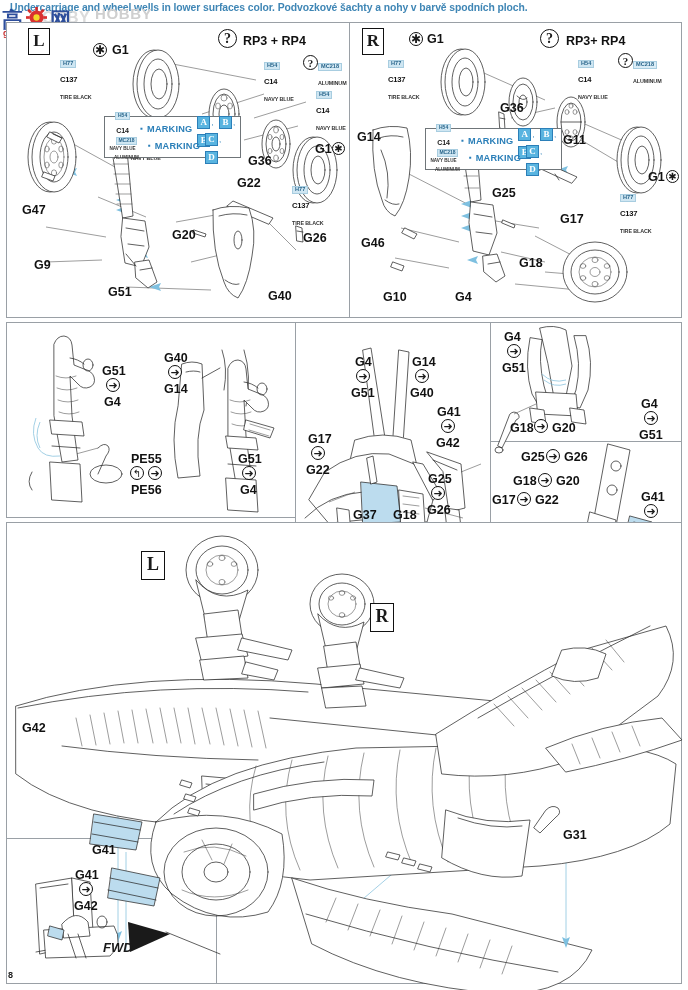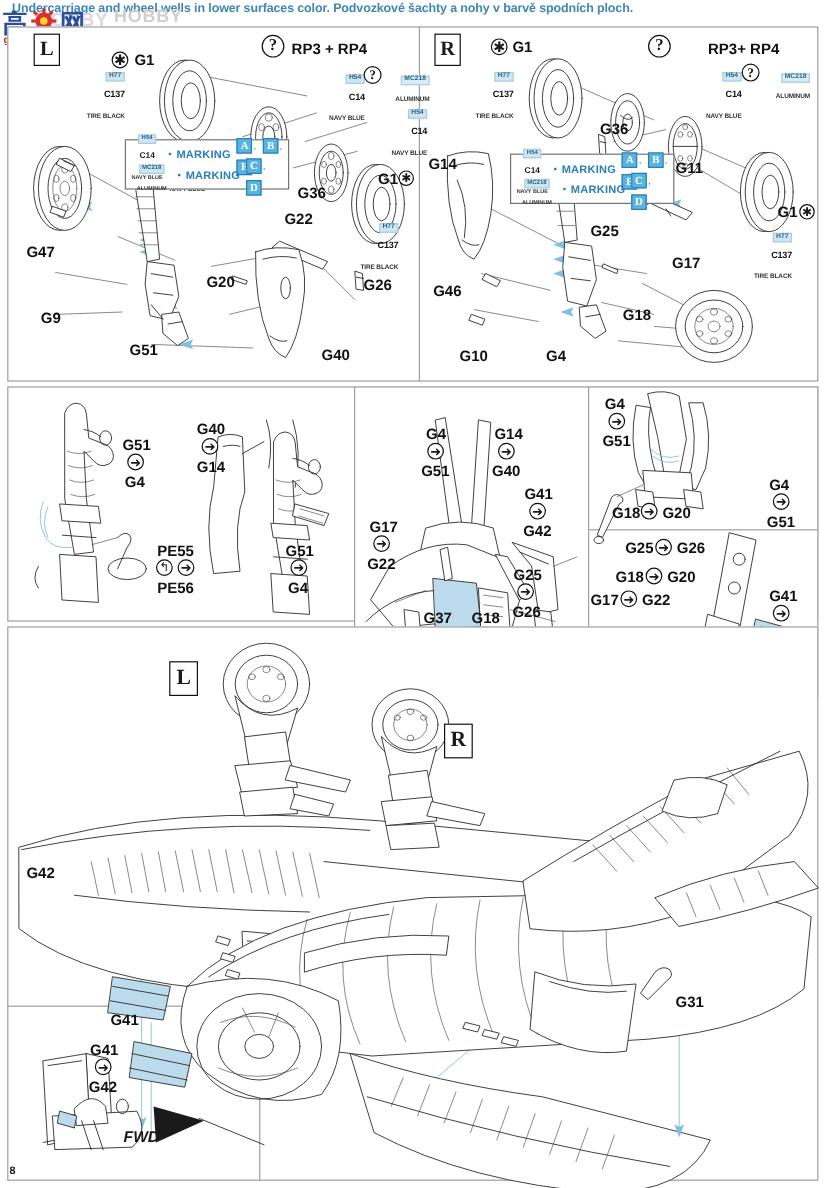--- a/index.html
+++ b/index.html
@@ -37,21 +37,21 @@
   .lbl{position:absolute;font-size:12.5px;font-weight:700;color:#111;white-space:nowrap;}
 
   .circ{position:absolute;border:1.5px solid #111;border-radius:50%;background:#fff;
         box-sizing:border-box;}
   .qmark{display:flex;align-items:center;justify-content:center;
          font-size:14px;font-weight:700;font-family:"Liberation Serif",serif;}
   .starc{display:flex;align-items:center;justify-content:center;font-size:12px;}
   .arrc{display:flex;align-items:center;justify-content:center;font-size:11px;}
 
   
-  .paint{position:absolute;text-align:right;line-height:1.05;white-space:nowrap;}
+  .paint{position:absolute;text-align:left;line-height:1.05;white-space:nowrap;}
   .paint .code{display:inline-block;background:#cfe6f2;color:#27648a;
                font-size:5.6px;font-weight:700;padding:.5px 2px;border:.5px solid #a8cde0;}
   .paint .c{font-size:7.6px;font-weight:700;color:#111;letter-spacing:-.2px;}
   .paint .nm{font-size:5.4px;font-weight:700;color:#333;letter-spacing:-.1px;}
   .paint.alu .code{background:#d9ecf6;}
 
   
   .mk{position:absolute;border:1px solid #6f7579;background:#fff;box-sizing:border-box;
       padding:3px 4px;}
   .mk-row{display:flex;align-items:center;gap:4px;height:17px;}
@@ -450,21 +450,21 @@
 
   <div class="circ starc" style="left:409px;top:32px;width:14px;height:14px;">✱</div>
   <div class="lbl" style="left:427px;top:32px;">G1</div>
   <div class="paint" style="left:388px;top:52px;width:40px;">
     <span class="code">H77</span><br>
     <span class="c">C137</span><br>
     <span class="nm">TIRE BLACK</span>
   </div>
 
   <div class="circ qmark" style="left:540px;top:29px;width:19px;height:19px;">?</div>
-  <div class="lbl" style="left:590px;top:34px;text-align:center;">RP3+ RP4</div>
+  <div class="lbl" style="left:566px;top:34px;text-align:center;">RP3+ RP4</div>
 
   <div class="paint" style="left:578px;top:52px;width:40px;">
     <span class="code">H54</span><br>
     <span class="c">C14</span><br>
     <span class="nm">NAVY BLUE</span>
   </div>
   <div class="circ qmark" style="left:618px;top:53px;width:15px;height:15px;font-size:11px;">?</div>
   <div class="paint alu" style="left:633px;top:53px;width:42px;">
     <span class="code">MC218</span><br>
     <span class="nm">ALUMINUM</span>

